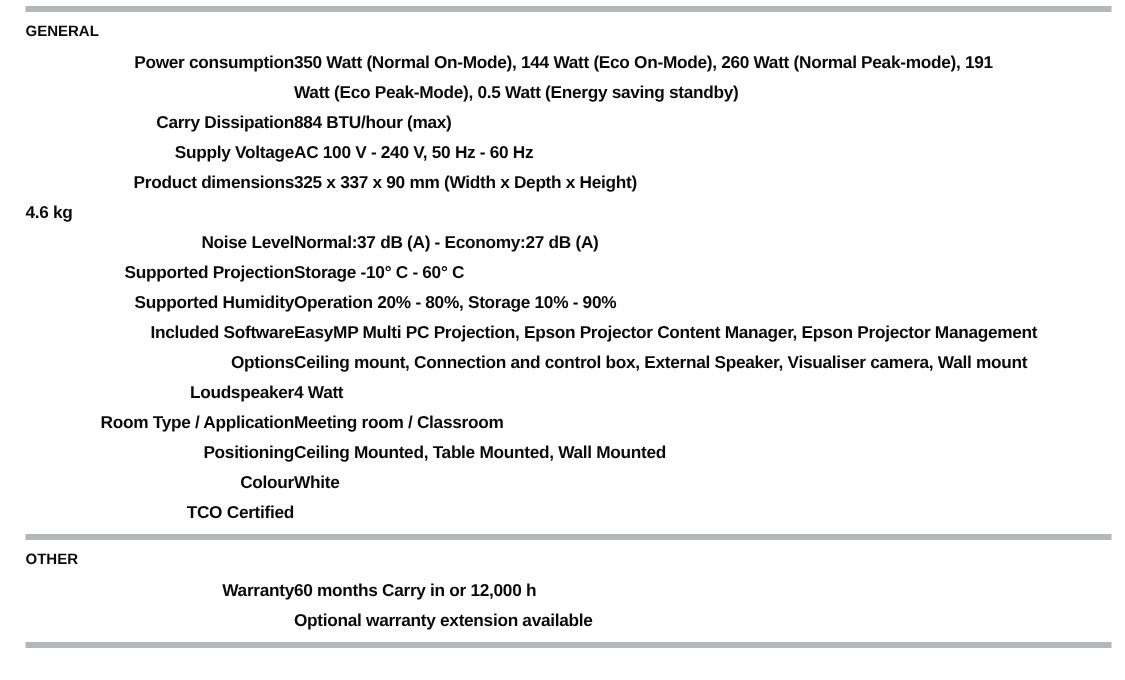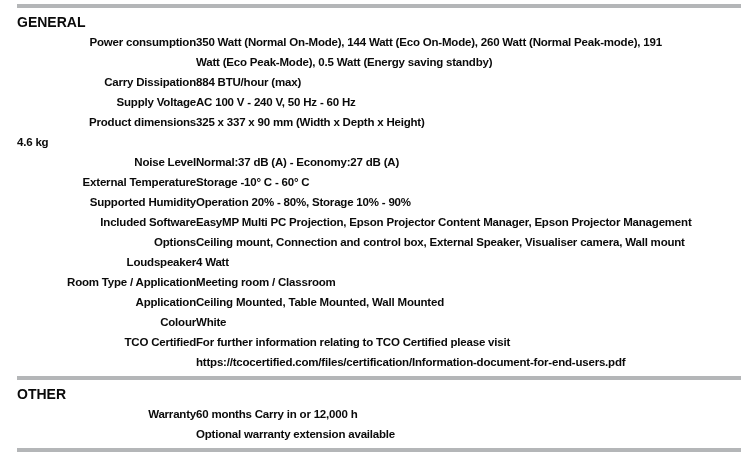--- a/index.html
+++ b/index.html
@@ -22,21 +22,21 @@
   .divider {
     height: 4px;
     width: 724px;
     background: #b4b6b8;
   }
   .divider.mid { margin-top: 4px; }
   .divider.end { margin-top: 4px; }
   .section-title {
     margin-top: 4px;
     line-height: 20px;
-    font-size: 14px;
+    font-size: 10px;
     letter-spacing: 0;
   }
   .row {
     display: flex;
     align-items: flex-start;
   }
   .label {
     width: 179px;
     flex: 0 0 179px;
     line-height: 20px;
@@ -99,21 +99,21 @@
     </div>
 
     <div class="row">
       <div class="label">Noise Level</div>
       <div class="value">
         <div class="vline">Normal:37 dB (A) - Economy:27 dB (A)</div>
       </div>
     </div>
 
     <div class="row">
-      <div class="label">External Temperature</div>
+      <div class="label">Supported Projection</div>
       <div class="value">
         <div class="vline">Storage -10° C - 60° C</div>
       </div>
     </div>
 
     <div class="row">
       <div class="label">Supported Humidity</div>
       <div class="value">
         <div class="vline">Operation 20% - 80%, Storage 10% - 90%</div>
       </div>
@@ -141,39 +141,35 @@
     </div>
 
     <div class="row">
       <div class="label">Room Type / Application</div>
       <div class="value">
         <div class="vline">Meeting room / Classroom</div>
       </div>
     </div>
 
     <div class="row">
-      <div class="label">Application</div>
+      <div class="label">Positioning</div>
       <div class="value">
         <div class="vline">Ceiling Mounted, Table Mounted, Wall Mounted</div>
       </div>
     </div>
 
     <div class="row">
       <div class="label">Colour</div>
       <div class="value">
         <div class="vline">White</div>
       </div>
     </div>
 
     <div class="row">
       <div class="label">TCO Certified</div>
-      <div class="value">
-        <div class="vline">For further information relating to TCO Certified please visit</div>
-        <div class="vline">https://tcocertified.com/files/certification/Information-document-for-end-users.pdf</div>
-      </div>
     </div>
 
   </div>
 
   <div class="divider mid"></div>
 
   <div class="section-title">OTHER</div>
 
   <div class="section-rows">
 

